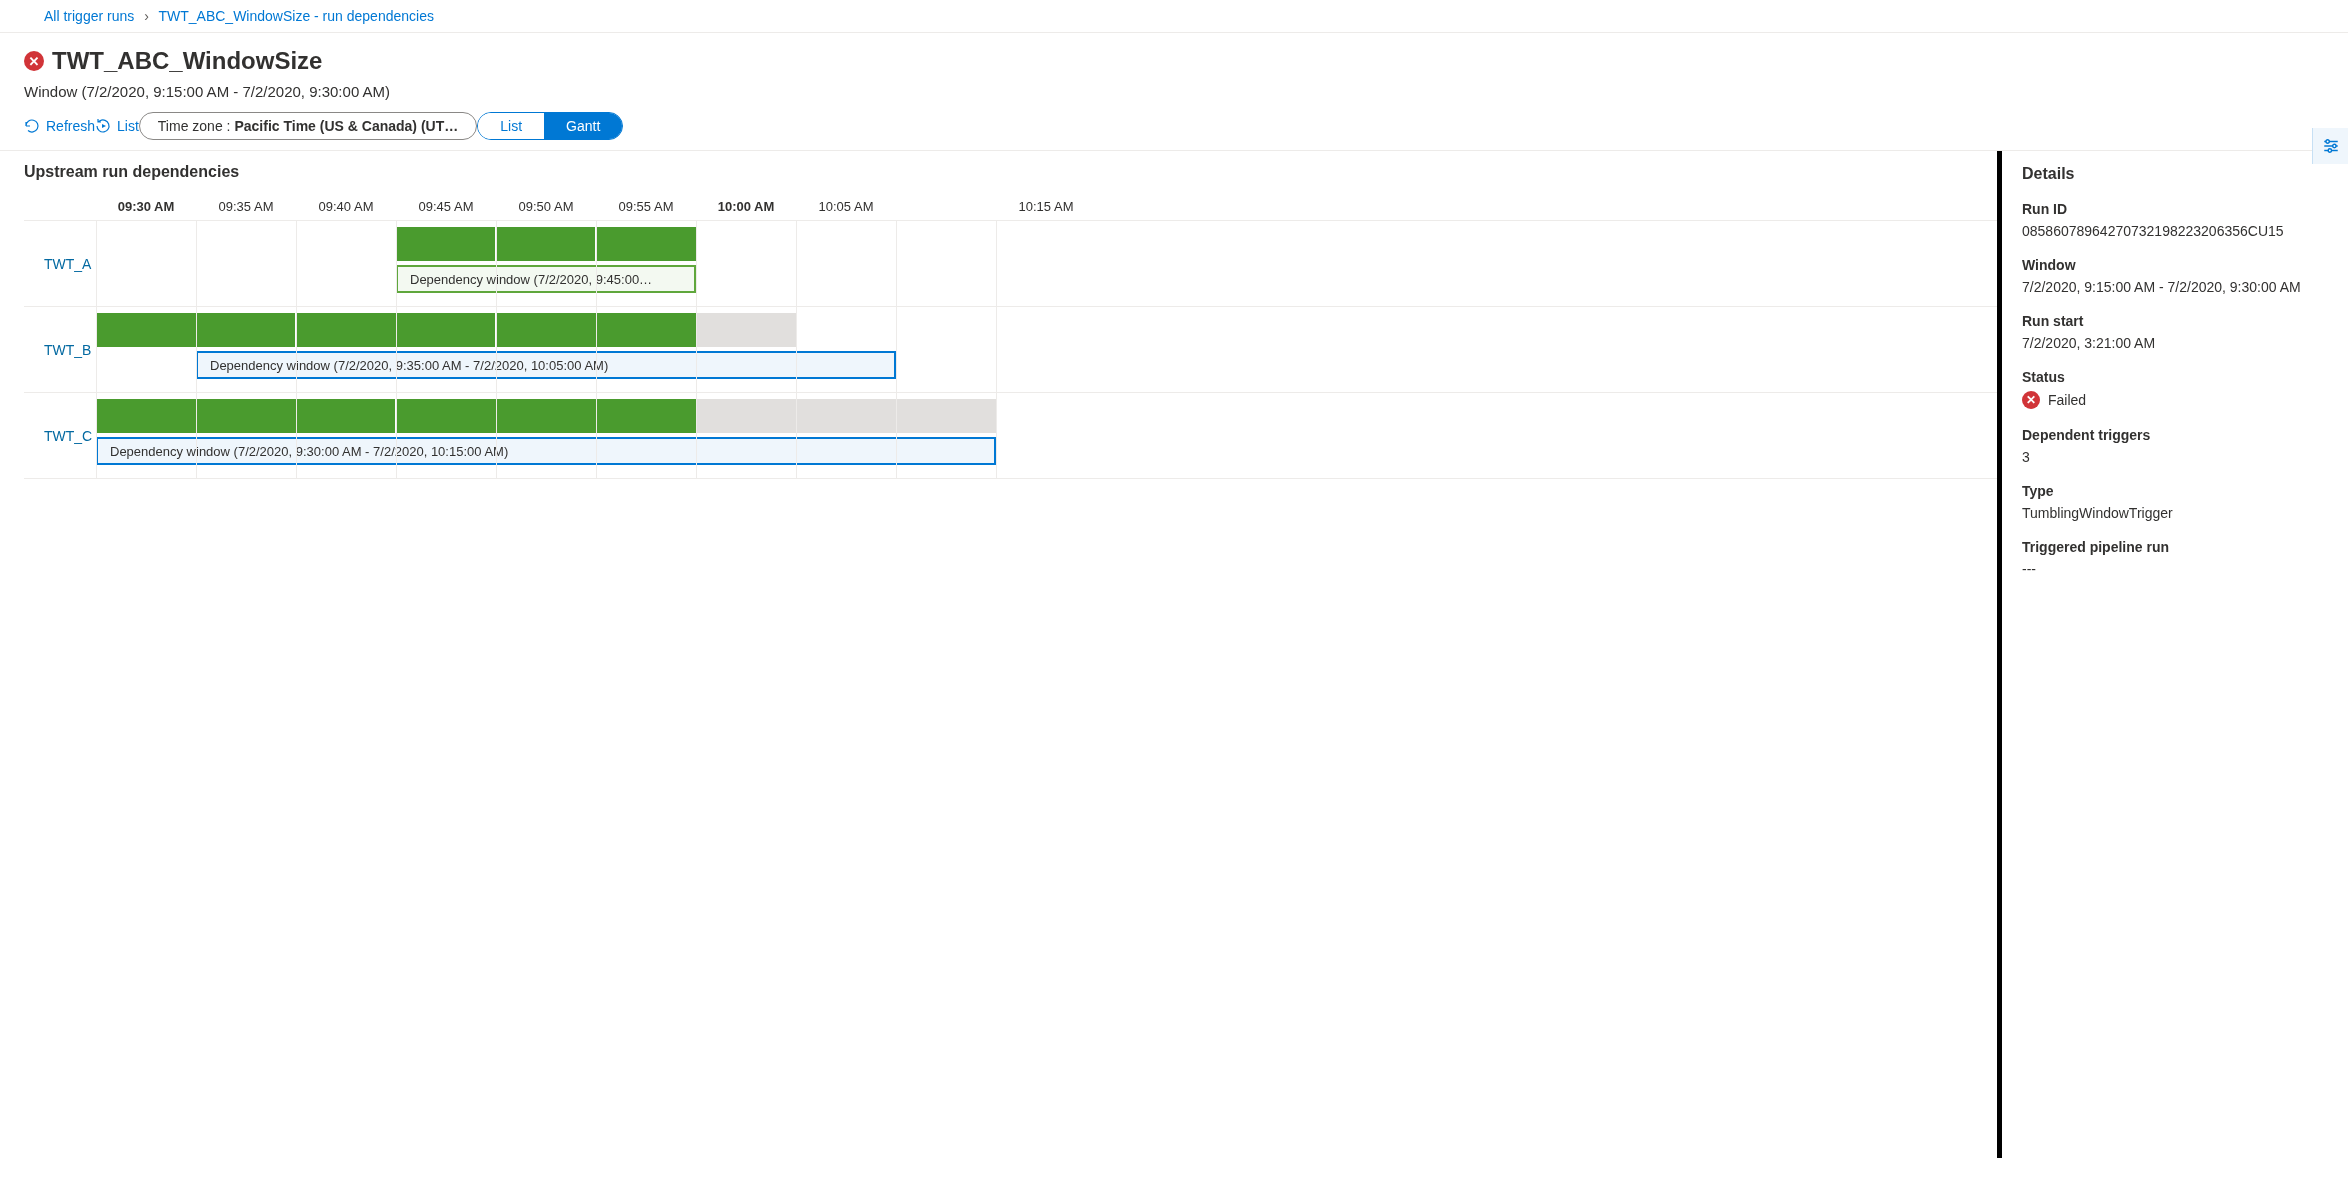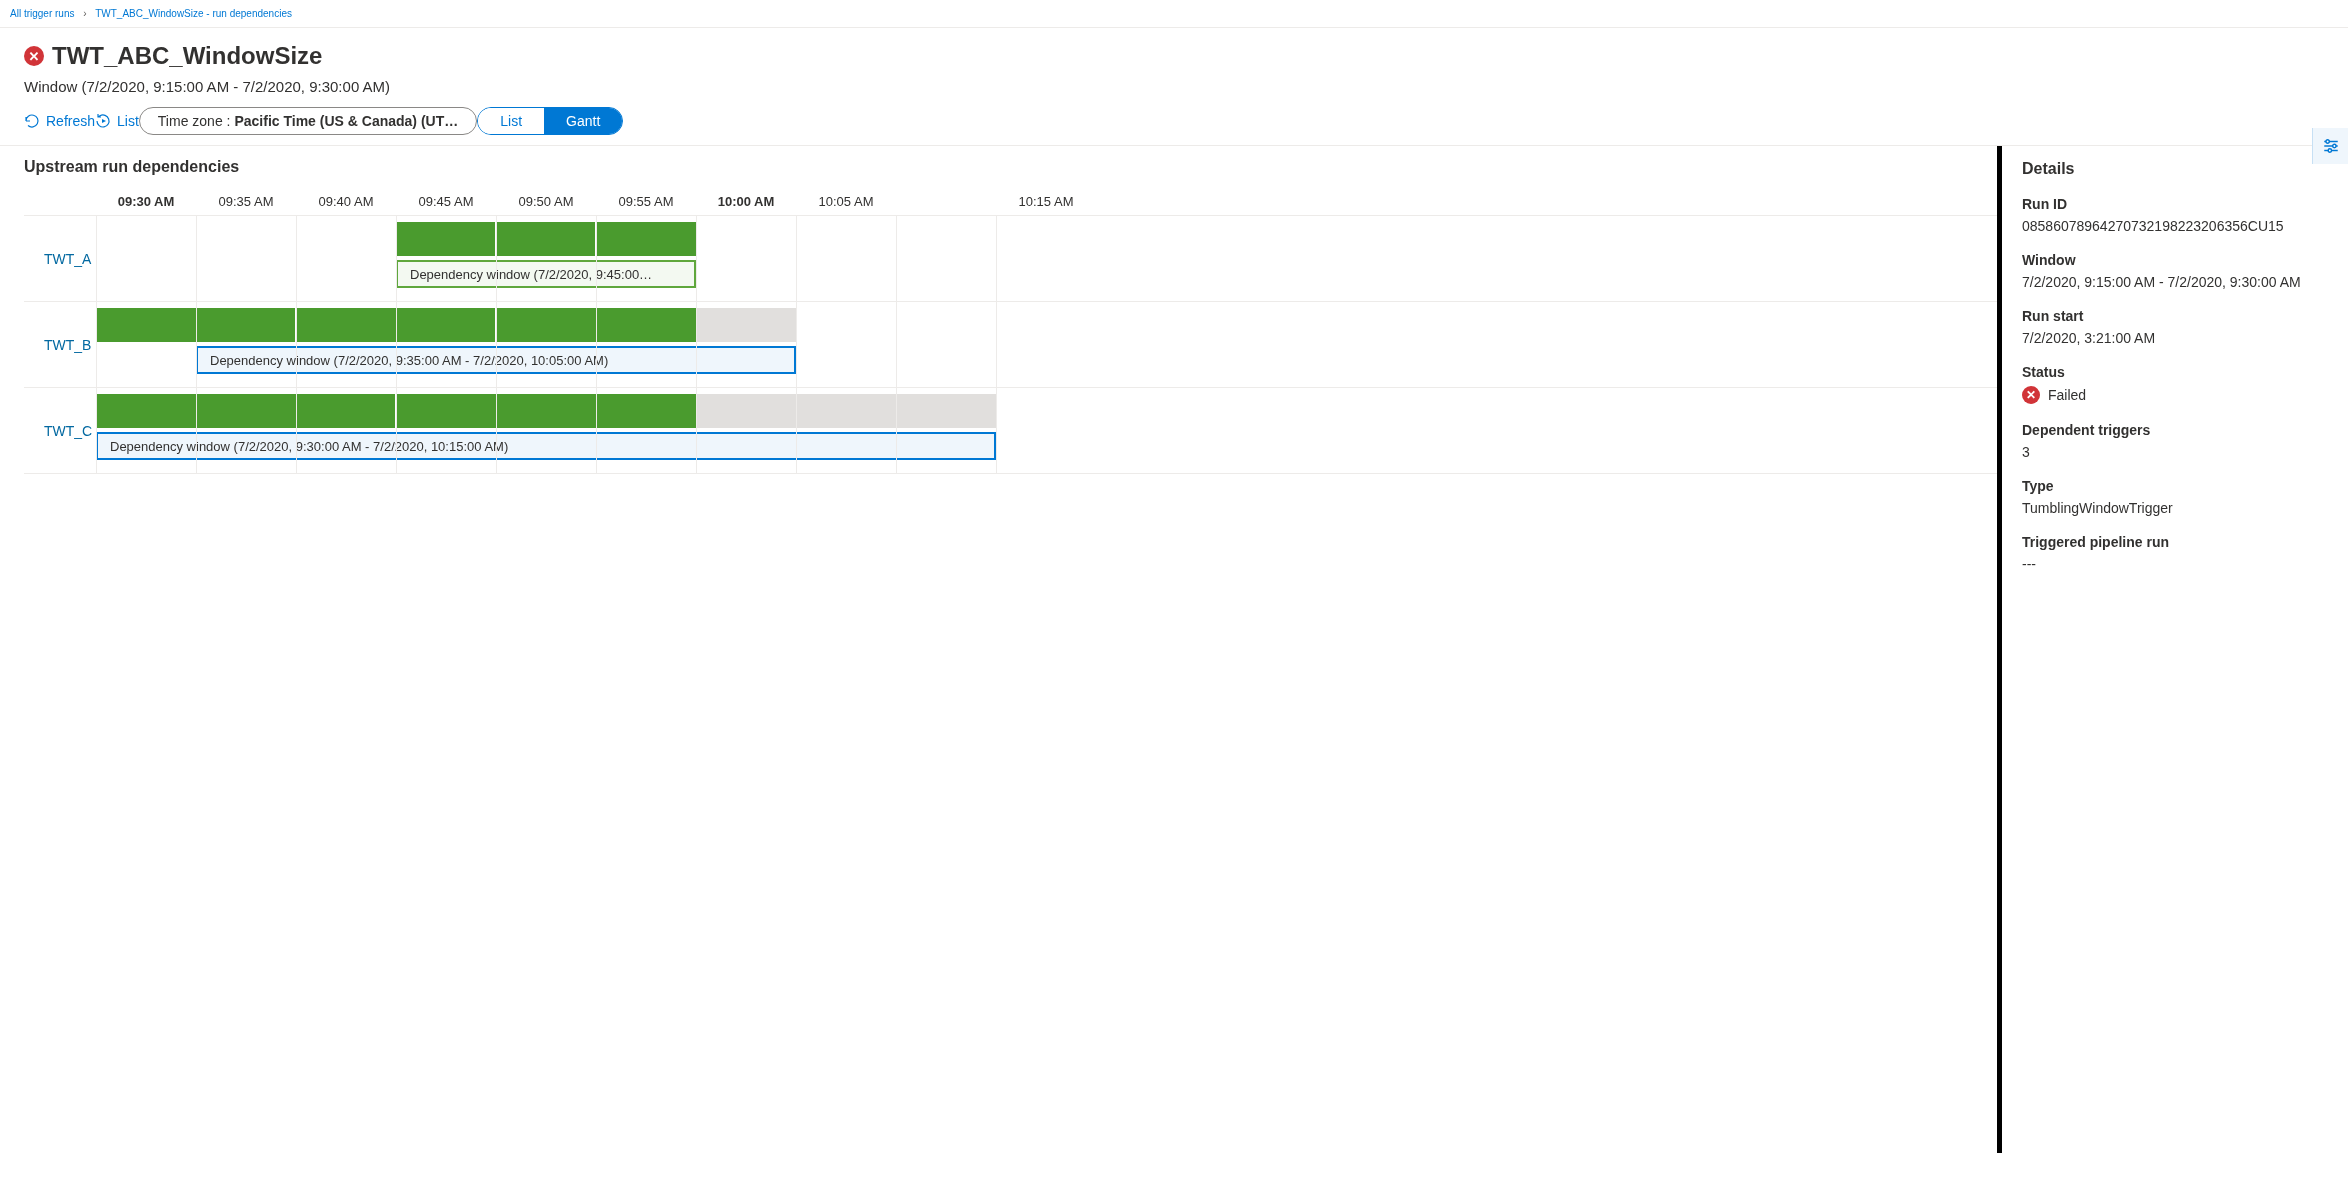--- a/index.html
+++ b/index.html
@@ -3,23 +3,23 @@
 <meta charset="utf-8">
 <style>
 * { box-sizing: border-box; margin: 0; padding: 0; }
 body {
   font-family: "Segoe UI", -apple-system, sans-serif;
   font-size: 14px;
   color: #323130;
   background: #fff;
 }
 .breadcrumb {
-  padding: 8px 10px;
+  padding: 8px 44px;
   border-bottom: 1px solid #edebe9;
-  font-size: 10px;
+  font-size: 14px;
 }
 .breadcrumb a { color: #0078d4; text-decoration: none; cursor: pointer; }
 .breadcrumb .sep { color: #605e5c; margin: 0 6px; }
 .header {
   padding: 14px 24px 10px 24px;
   border-bottom: 1px solid #edebe9;
 }
 .title-row {
   display: flex;
   align-items: center;
@@ -209,21 +209,21 @@
           </div>
       </div>
 
       <div class="grow">
         <div class="row-label">TWT_B</div>
         <div class="row-body">
           <div class="bar-seg" style="left:0;width:200px"></div>
           <div class="bar-seg" style="left:200px;width:200px"></div>
           <div class="bar-seg last" style="left:400px;width:200px"></div>
           <div class="bar-grey" style="left:600px;width:100px"></div>
-          <div class="dep-window dep-blue" style="left:100px;width:600px">Dependency window (7/2/2020, 9:35:00 AM - 7/2/2020, 10:05:00 AM)</div>
+          <div class="dep-window dep-blue" style="left:100px;width:700px">Dependency window (7/2/2020, 9:35:00 AM - 7/2/2020, 10:05:00 AM)</div>
         <div class="grid-line" style="left: 0px;"></div>
             <div class="grid-line" style="left: 100px;"></div>
             <div class="grid-line" style="left: 200px;"></div>
             <div class="grid-line" style="left: 300px;"></div>
             <div class="grid-line" style="left: 400px;"></div>
             <div class="grid-line" style="left: 500px;"></div>
             <div class="grid-line" style="left: 600px;"></div>
             <div class="grid-line" style="left: 700px;"></div>
             <div class="grid-line" style="left: 800px;"></div>
             <div class="grid-line" style="left: 900px;"></div>

